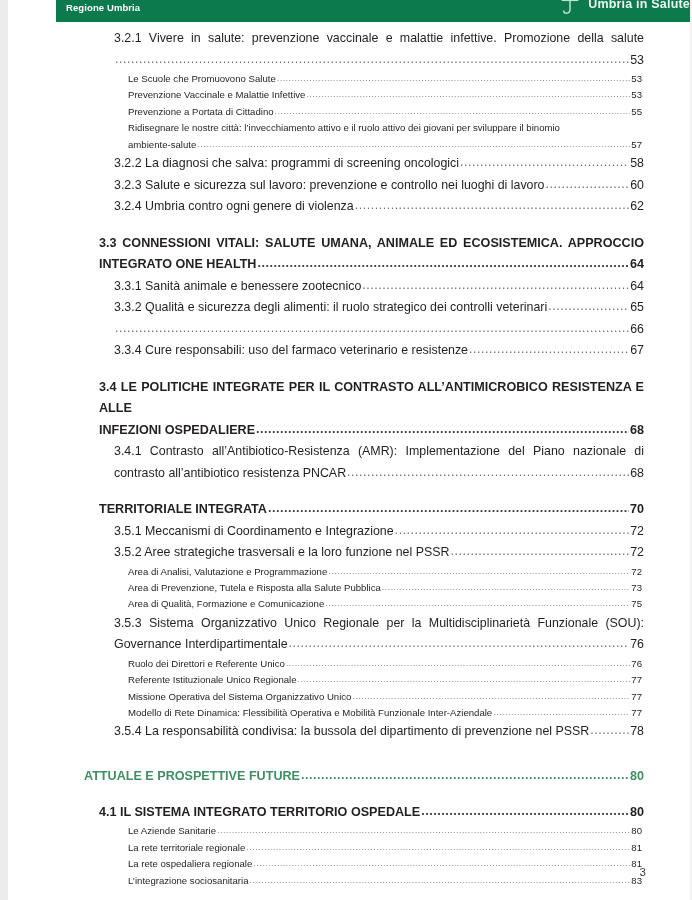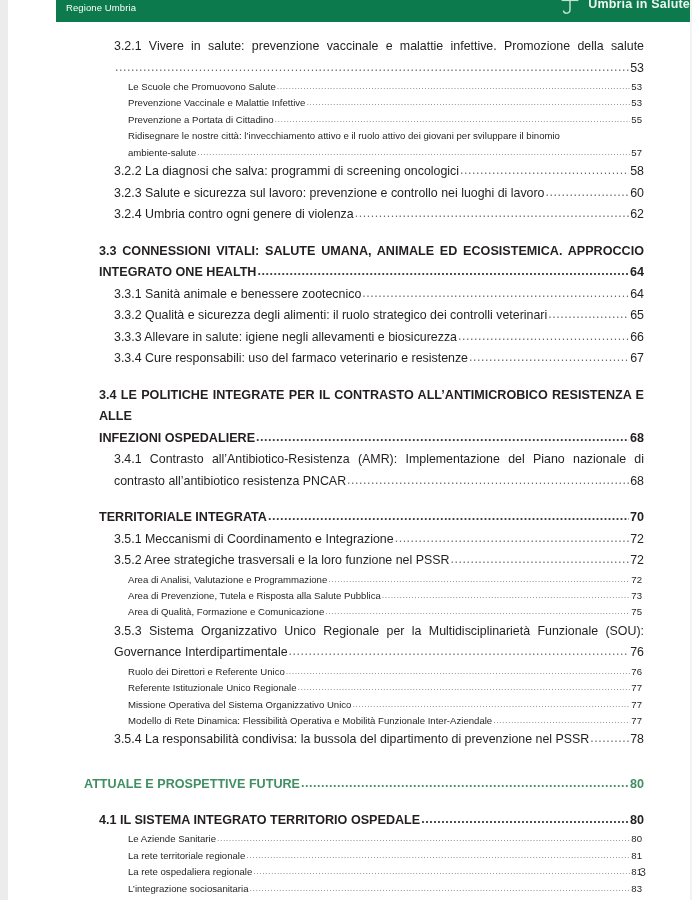--- a/index.html
+++ b/index.html
@@ -50,21 +50,21 @@
     width: 652px;
     height: 22px;
     background: #0c7a4c;
     overflow: hidden;
   }
   .brand-left {
     position: absolute;
     left: 10px;
     top: 2px;
     font-size: 9.5px;
-    font-weight: normal;
+    font-weight: bold;
     color: #ffffff;
     letter-spacing: 0.1px;
     white-space: nowrap;
   }
   .brand-right {
     position: absolute;
     right: 18px;
     top: -8px;
     display: flex;
     align-items: center;
@@ -81,21 +81,21 @@
     font-weight: bold;
     color: #ffffff;
     opacity: .92;
     letter-spacing: .2px;
   }
 
   
   .toc {
     position: absolute;
     left: 0;
-    top: 36px;
+    top: 28px;
     width: 682px;
   }
 
   .toc-row {
     display: flex;
     align-items: baseline;
     width: 100%;
     box-sizing: border-box;
   }
   .toc-title {
@@ -293,21 +293,20 @@
         <span class="toc-title">3.3.1 Sanità animale e benessere zootecnico</span>
         <span class="leader"></span>
         <span class="pageno">64</span>
       </div>
       <div class="lvl2 toc-row">
         <span class="toc-title">3.3.2 Qualità e sicurezza degli alimenti: il ruolo strategico dei controlli veterinari</span>
         <span class="leader"></span>
         <span class="pageno">65</span>
       </div>
       <div class="lvl2 toc-row">
-        <span class="toc-title">3.3.3 Allevare in salute: igiene negli allevamenti e biosicurezza</span>
         <span class="leader"></span>
         <span class="pageno">66</span>
       </div>
       <div class="lvl2 toc-row">
         <span class="toc-title">3.3.4 Cure responsabili: uso del farmaco veterinario e resistenze</span>
         <span class="leader"></span>
         <span class="pageno">67</span>
       </div>
       <div class="lvl1 wrapblock">
         <div class="line1">3.4 LE POLITICHE INTEGRATE PER IL CONTRASTO ALL’ANTIMICROBICO RESISTENZA E ALLE</div>

